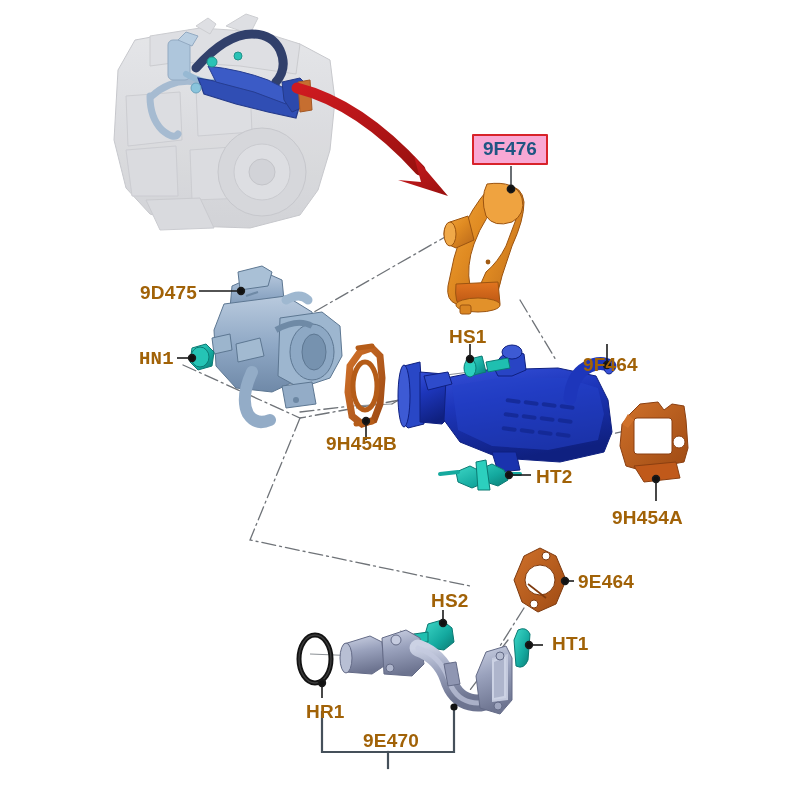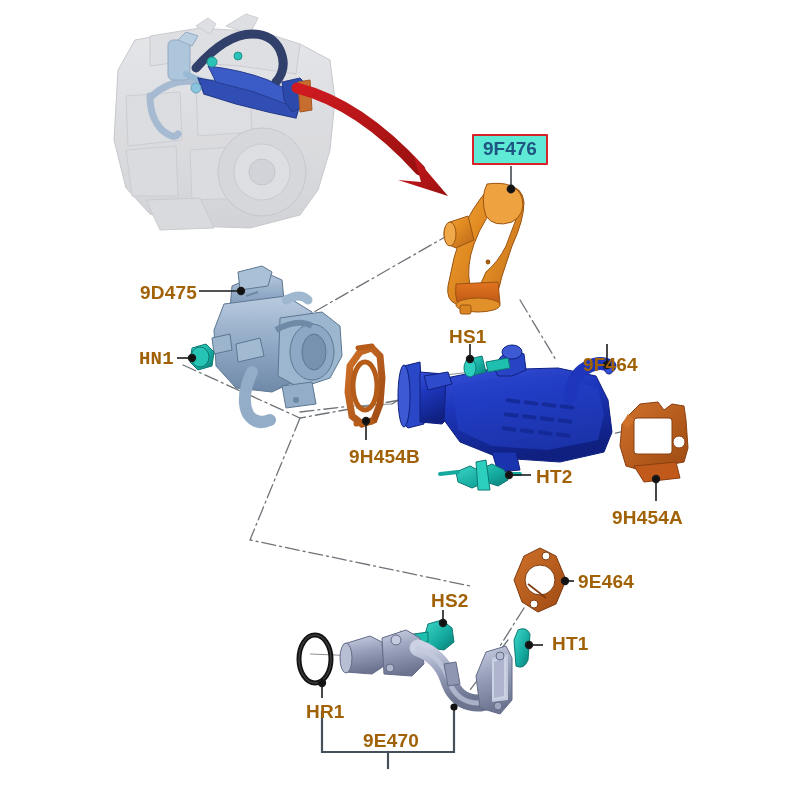--- a/index.html
+++ b/index.html
@@ -18,21 +18,21 @@
     font-weight:bold;
     font-size:19px;
     letter-spacing:.2px;
     white-space:nowrap;
     line-height:1;
     font-family:"Liberation Sans", sans-serif;
   }
   .hl-box{
     position:absolute;
     border:2px solid #d8232a;
-    background:#5eead4;
+    background:#f9a8d4;
     padding:3px 9px 4px 9px;
     border-radius:1px;
     box-shadow:0 0 0 1px #ffffff;
   }
   .hl-box .hl-text{
     color:#1f5582;
     font-weight:bold;
     font-size:19px;
     line-height:1;
     font-family:"Liberation Sans", sans-serif;
@@ -346,21 +346,21 @@
   </svg>
 
   <div class="hl-box" style="left:472px;top:134px;">
     <span class="hl-text">9F476</span>
   </div>
 
   <div class="lbl" style="left:140px;top:283px;">9D475</div>
 
   <div class="lbl" style="left:139px;top:350px;font-family:Liberation Mono, monospace;">HN1</div>
 
-  <div class="lbl" style="left:326px;top:447px;margin-left:23px;">9H454B</div>
+  <div class="lbl" style="left:326px;top:434px;">9H454B</div>
 
   <div class="lbl" style="left:449px;top:327px;">HS1</div>
 
   <div class="lbl" style="left:583px;top:327px;margin-top:28px;">9F464</div>
 
   <div class="lbl" style="left:536px;top:467px;">HT2</div>
 
   <div class="lbl" style="left:612px;top:508px;">9H454A</div>
 
   <div class="lbl" style="left:578px;top:572px;">9E464</div>

